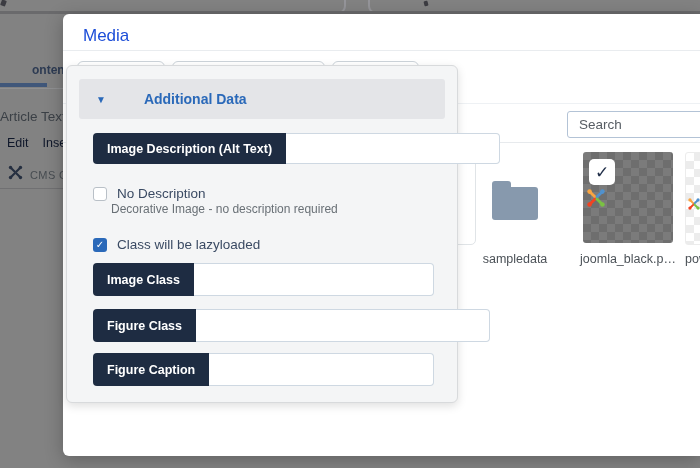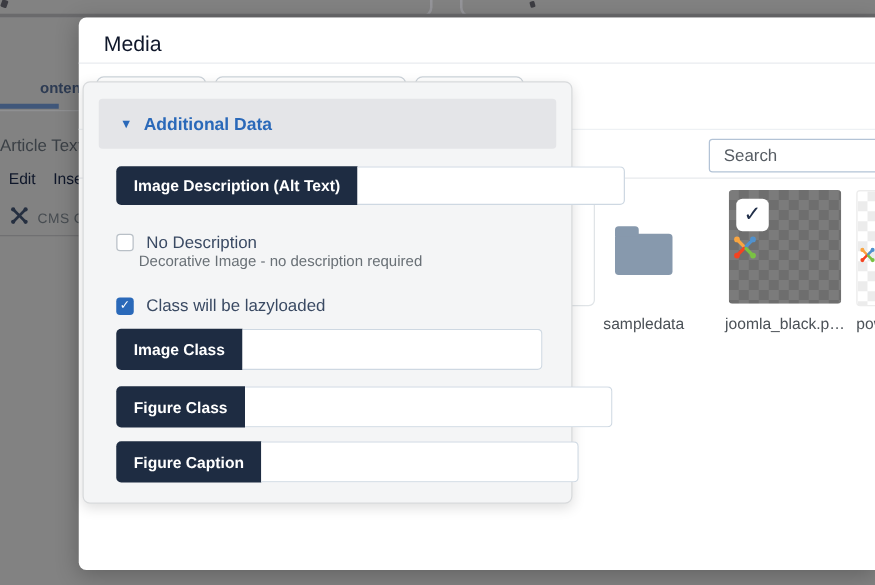--- a/index.html
+++ b/index.html
@@ -19,21 +19,21 @@
   .dim-rowline{left:0;top:88px;width:63px;height:1px;background:#8f9092;}
   .dim-article{left:0;top:109px;font-size:13.5px;color:#3b4046;white-space:nowrap;}
   .dim-menu{left:7px;top:136px;font-size:12.5px;color:#0f172a;display:flex;gap:14px;}
   .dim-cms{left:7px;top:164px;display:flex;align-items:center;gap:6px;}
   .dim-cms-label{font-size:11px;color:#474c51;letter-spacing:.4px;white-space:nowrap;}
   .dim-divider{left:0;top:188px;width:63px;height:1px;background:#707072;}
 
   
   .modal{left:63px;top:14px;width:637px;height:442px;background:#fff;
          border-radius:6px 0 0 6px;box-shadow:0 4px 18px rgba(0,0,0,.25);}
-  .modal-title{left:20px;top:12px;font-size:17px;color:#0f172a;}
+  .modal-title{left:20px;top:12px;font-size:17px;color:#1d4ed8;}
   .modal-hdr-line{left:0;top:36px;width:637px;height:1px;background:#e9ecef;}
 
   .ghost-tab{top:47px;height:42px;background:#fff;border:1px solid #ccd3d9;border-radius:6px;}
   .tabs-line{left:0;top:89px;width:637px;height:1px;background:#eef1f4;}
 
   .search{left:504px;top:97px;width:150px;height:27px;border:1px solid #b3c3d6;
           border-radius:3px;background:#fff;font-size:13.5px;color:#565c63;
           padding:0 11px;box-sizing:border-box;outline:none;
           font-family:"Liberation Sans","DejaVu Sans",sans-serif;}
   .search::placeholder{color:#565c63;opacity:1;}
@@ -57,33 +57,33 @@
              color:#22304a;font-size:17px;font-weight:bold;}
   .caption{top:238px;font-size:12.5px;color:#4b5157;text-align:center;white-space:nowrap;}
 
   
   .panel{left:3px;top:51px;width:392px;height:338px;background:#f4f5f6;
          border:1px solid #d8dadc;border-radius:6px;box-shadow:0 3px 10px rgba(0,0,0,.13);
          box-sizing:border-box;}
   .panel-hdr{left:12px;top:13px;width:366px;height:40px;background:#e4e5e8;border-radius:3px;
              display:flex;align-items:center;gap:9px;padding-left:17px;box-sizing:border-box;}
   .caret{color:#2a69b9;font-size:10px;}
-  .panel-hdr-label{color:#2a69b9;font-size:14px;font-weight:bold;}
+  .panel-hdr-label{color:#2a69b9;font-size:14px;font-weight:bold;margin-left:29px;}
 
   .igroup{display:flex;height:31px;}
   .igroup .ilabel{background:#1e2c42;color:#fff;font-size:12.5px;font-weight:bold;
                   display:flex;align-items:center;padding:0 14px;white-space:nowrap;
                   border-radius:4px 0 0 4px;flex:0 0 auto;}
   .igroup input{flex:1 1 auto;min-width:0;border:1px solid #ced8e2;border-left:none;
                 border-radius:0 4px 4px 0;background:#fff;outline:none;
                 font-family:"Liberation Sans","DejaVu Sans",sans-serif;font-size:13px;padding:0 8px;}
   .g-alt{left:26px;top:67px;width:407px;}
   .g-img{left:26px;top:197px;width:341px;height:33px;}
   .g-fig{left:26px;top:243px;width:397px;height:33px;}
-  .g-cap{left:26px;top:287px;width:370px;height:33px;}
+  .g-cap{left:26px;top:287px;width:341px;height:33px;}
 
   .cbrow{display:flex;align-items:center;gap:10px;}
   .cb{width:14px;height:14px;border-radius:3px;box-sizing:border-box;flex:0 0 auto;}
   .cb.unchecked{background:#fff;border:1px solid #b9c0c7;}
   .cb.checked{background:#2a69b9;color:#fff;font-size:10px;font-weight:bold;
               display:flex;align-items:center;justify-content:center;}
   .cb-label{font-size:13.5px;color:#3a4a63;}
   .row-nodesc{left:26px;top:120px;}
   .row-lazy{left:26px;top:171px;}
   .helper{left:44px;top:136px;font-size:12px;color:#697076;}

